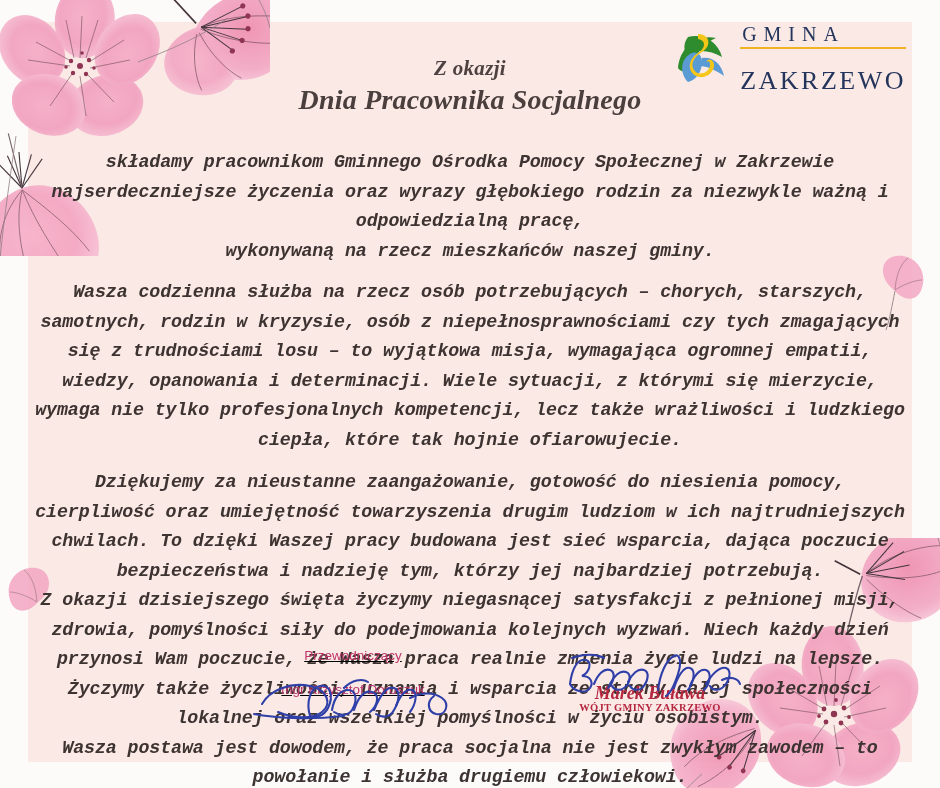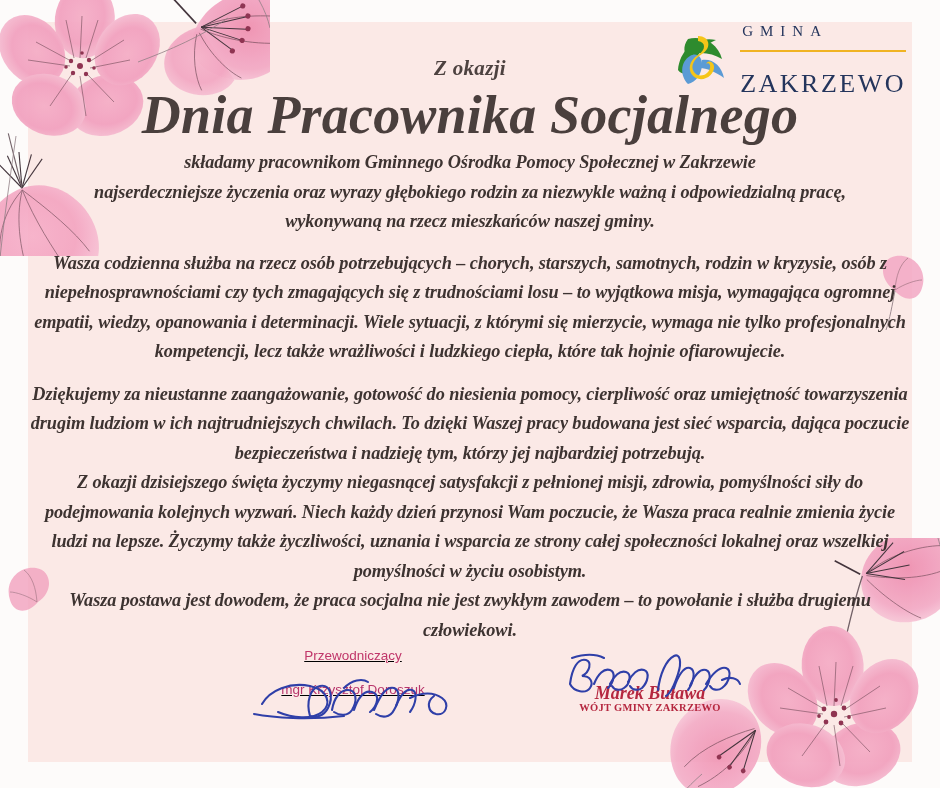--- a/index.html
+++ b/index.html
@@ -26,52 +26,53 @@
   .bl-small{left:2px;bottom:150px;}
 
   
   #logo{
     position:absolute;right:34px;top:24px;
     display:flex;align-items:center;gap:10px;
   }
   #logo-text{display:flex;flex-direction:column;line-height:1;}
   #logo-gmina{
     font-family:"Liberation Serif",serif;
-    font-size:15px;letter-spacing:7px;color:#24355c;
-    padding-bottom:11px;border-bottom:2.5px solid #f0b323;
+    font-size:20px;letter-spacing:7px;color:#24355c;
+    padding-bottom:3px;border-bottom:2.5px solid #f0b323;
     padding-left:2px;
   }
   #logo-zakrzewo{
     font-family:"Liberation Serif",serif;
     font-size:26px;letter-spacing:2.5px;color:#24355c;
     padding-top:19px;
   }
 
   
   #occasion{
     position:absolute;left:0;right:0;top:56px;text-align:center;
     font-style:italic;font-weight:bold;font-size:21px;color:#4d4240;
     letter-spacing:.3px;
   }
   #title{
     position:absolute;left:0;right:0;top:84px;text-align:center;
-    font-style:italic;font-weight:bold;font-size:54px;color:#4a3f3d;
+    font-style:italic;font-weight:bold;font-size:28px;color:#4a3f3d;
     letter-spacing:.2px;
   }
 
   
   #body-copy{
     position:absolute;left:30px;right:30px;top:148px;
     text-align:center;color:#3d3331;
   }
   .para{
     font-style:italic;font-weight:bold;
     font-size:18.3px;line-height:29.5px;
     letter-spacing:-0.1px;
     margin:0;
+    font-family:Liberation Mono, monospace;
   }
   .p-gap{margin-top:12px;}
   .p-gap2{margin-top:13px;}
   .p-tight{margin-top:0px;}
 
   
   #signatures{
     position:absolute;left:0;right:0;top:648px;height:80px;
   }
   .sig-block{position:absolute;text-align:center;}

